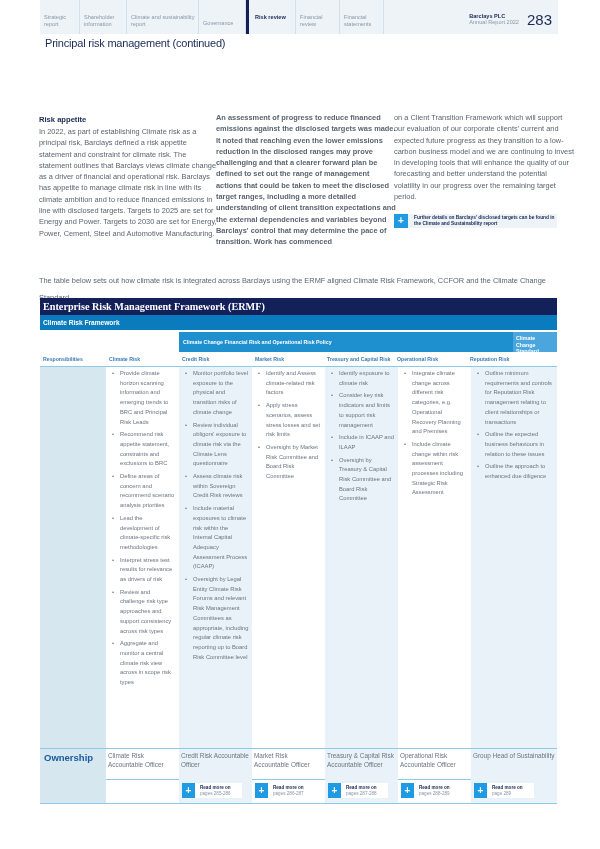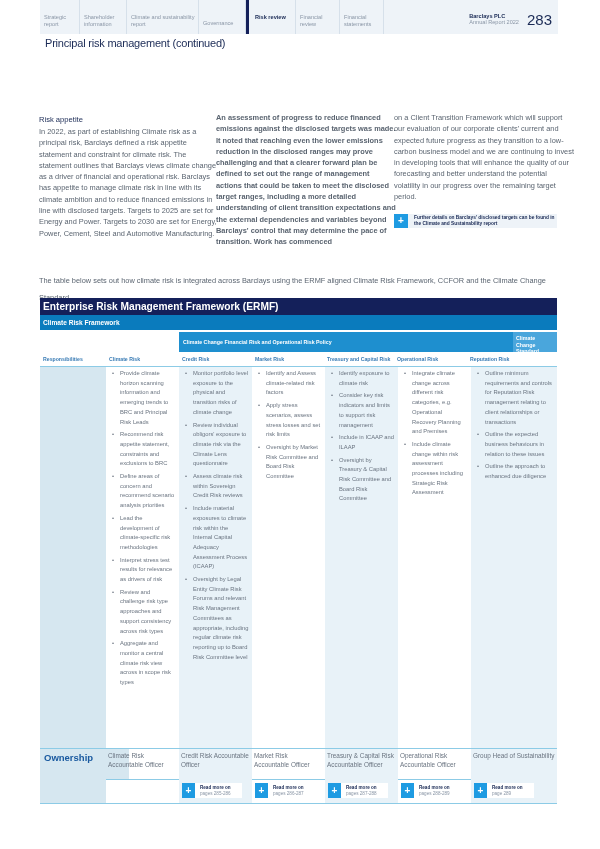--- a/index.html
+++ b/index.html
@@ -15,38 +15,38 @@
   .navtab.active { color: #1a2a55; font-weight: bold; border-left: 3px solid #14205a; padding-left: 6px; }
   .brand { margin-left: auto; display: flex; align-items: center; padding-right: 6px; gap: 8px; }
   .brand .txt { font-size: 5.6px; line-height: 6.5px; color: #8a96a6; padding-top: 4px; }
   .brand .txt b { color: #1a2a55; }
   .brand .page { font-size: 15px; color: #1a2a55; padding-top: 4px; }
 
   .page-title { position: absolute; left: 45px; top: 37px; font-size: 11px; color: #1a2a55; letter-spacing: -0.2px; }
 
   
   .col { position: absolute; top: 114px; width: 180px; font-size: 7.4px; line-height: 11.3px; color: #5a6470; }
-  .col h3 { margin: 0 0 1px 0; font-size: 7.6px; color: #1a2a55; font-weight: normal; line-height: 11px; }
+  .col h3 { margin: 0 0 1px 0; font-size: 7.6px; color: #1a2a55; font-weight: bold; line-height: 11px; }
   .col p { margin: 0; }
   .c1 { left: 39px; top: 114px; }
   .c2 { left: 216px; top: 112px; font-weight: bold; }
   .c3 { left: 394px; top: 112px; }
 
   .further { position: absolute; left: 394px; top: 214px; width: 163px; height: 14px;
              background: #eef3f8; display: flex; align-items: center; }
   .plus { width: 12px; height: 12px; background: #1e9be2; color: #fff; font-weight: bold;
           font-size: 10px; line-height: 12px; text-align: center; flex-shrink: 0; }
   .further .plus { height: 14px; width: 14px; line-height: 14px; }
   .further .ftxt { font-size: 4.8px; line-height: 5.6px; color: #1a2a55; font-weight: bold; padding-left: 6px; }
 
   .lead { position: absolute; left: 39px; top: 272px; width: 520px; font-size: 7.4px; line-height: 17px; color: #5a6470; }
 
   
   .ermf { position: absolute; left: 40px; top: 298px; width: 517px; height: 17px; background: #14205a;
-          color: #fff; font-weight: bold; font-size: 10.2px; line-height: 17px; box-sizing: border-box; padding-left: 3px; }
+          color: #fff; font-weight: bold; font-size: 10.2px; line-height: 17px; box-sizing: border-box; padding-left: 3px; font-family: Liberation Serif, serif; }
   .crf { position: absolute; left: 40px; top: 315px; width: 517px; height: 15px; background: #0a7bbd;
          color: #fff; font-weight: bold; font-size: 6.6px; line-height: 15px; box-sizing: border-box; padding-left: 3px; }
   .policy { position: absolute; left: 179px; top: 332px; width: 334px; height: 20px; background: #1e8fcf;
             color: #fff; font-weight: bold; font-size: 5.3px; line-height: 20px; box-sizing: border-box; padding-left: 4px; }
   .standard { position: absolute; left: 513px; top: 332px; width: 44px; height: 20px; background: #4aa6dc;
               color: #fff; font-weight: bold; font-size: 5.3px; line-height: 6.6px; box-sizing: border-box; padding: 3px 3px; }
 
   .hdrrow { position: absolute; left: 40px; top: 352px; width: 517px; height: 14px; border-bottom: 1px solid #8ccbe6; }
   .hdrcell { position: absolute; top: 0; height: 14px; line-height: 14px; font-size: 5.2px; font-weight: bold; color: #3a7cb5; }
 
@@ -179,21 +179,21 @@
 
 <div class="bodycol shade" style="left:471px;width:86px">
   <ul>
     <li>Outline minimum requirements and controls for Reputation Risk management relating to client relationships or transactions</li>
     <li>Outline the expected business behaviours in relation to these issues</li>
     <li>Outline the approach to enhanced due diligence</li>
   </ul>
 </div>
 
 <div class="ownrow">
-  <div class="owncell resp" style="left:0;width:89px;padding:3px 4px">
+  <div class="owncell resp" style="left:0;width:66px;padding:3px 4px">
     <div class="ownlabel">Ownership</div>
   </div>
   <div class="owncell" style="left:66px;width:73px">Climate Risk Accountable Officer</div>
   <div class="owncell shade" style="left:139px;width:73px">Credit Risk Accountable Officer</div>
   <div class="owncell" style="left:212px;width:73px">Market Risk Accountable Officer</div>
   <div class="owncell shade" style="left:285px;width:73px">Treasury &amp; Capital Risk Accountable Officer</div>
   <div class="owncell" style="left:358px;width:73px">Operational Risk Accountable Officer</div>
   <div class="owncell shade" style="left:431px;width:86px">Group Head of Sustainability</div>
 </div>
 

